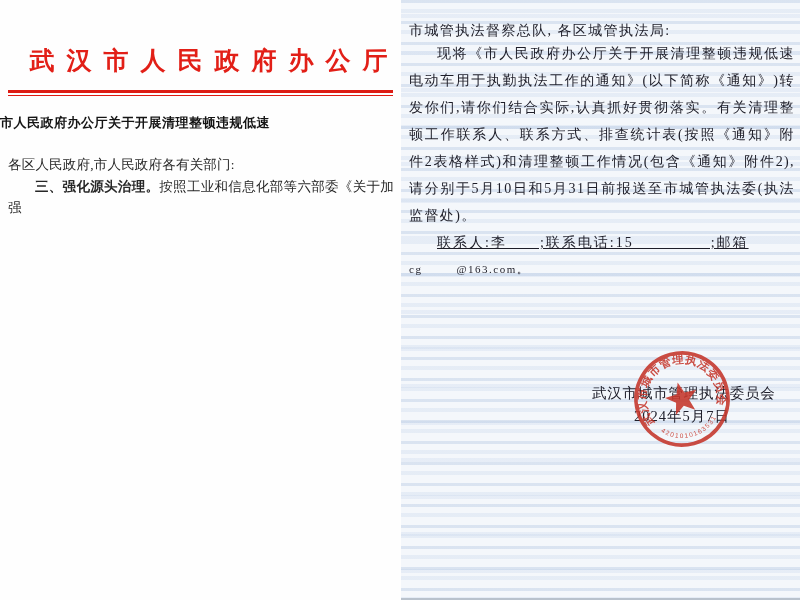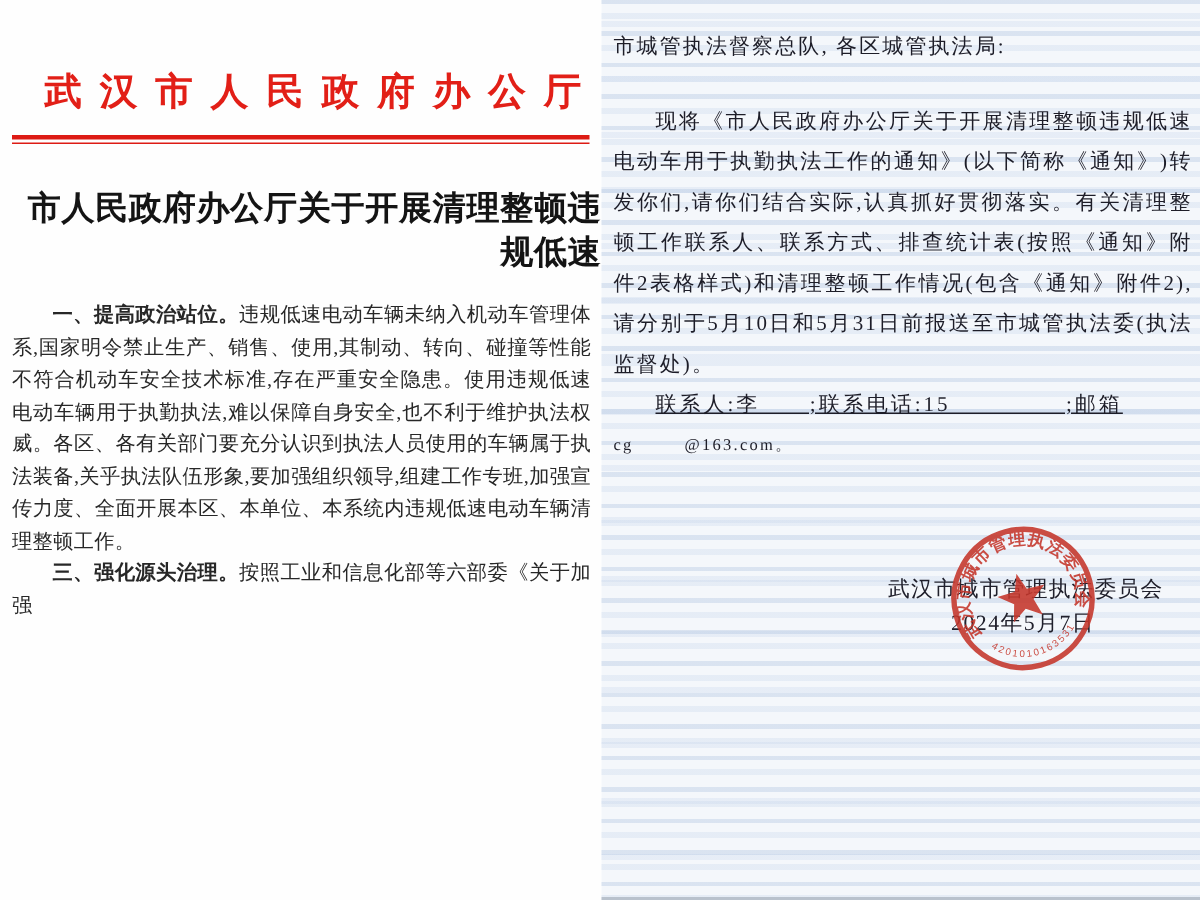--- a/index.html
+++ b/index.html
@@ -16,22 +16,22 @@
   .letterhead {
     margin-top: 44px; text-align: center;
     font-size: 25px; font-weight: bold; color: #e21f17;
     letter-spacing: 12px; padding-left: 28px; white-space: nowrap;
   }
   .red-rule {
     margin: 13px 8px 0 8px; height: 6px;
     border-top: 3px solid #dd1b14; border-bottom: 1.5px solid #dd1b14;
   }
   .doc-title-l {
-    margin-top: 28px; text-align: right;
-    font-size: 22px; font-weight: bold; color: #141414; line-height: 29px;
+    margin-top: 12px; text-align: left;
+    font-size: 13px; font-weight: bold; color: #141414; line-height: 29px;
     letter-spacing: 0.5px;
   }
   .body-l {
     margin: 17px 7px 0 8px; font-size: 13.5px; line-height: 21.5px;
     color: #272727; text-align: justify; letter-spacing: 0.2px;
   }
   .body-l p.indent { text-indent: 2em; }
   .body-l b { font-weight: bold; }
 
   
@@ -53,21 +53,21 @@
   .doc-title-r {
     margin-top: 40px; text-align: center;
     font-size: 18px; font-weight: bold; color: #13131f; line-height: 23px;
     letter-spacing: 0.5px;
   }
   .salutation-r {
     margin: 22px 6px 0 8px; font-size: 14px; color: #1d1d28;
     letter-spacing: 1.4px;
   }
   .body-r {
-    margin: 28px 5px 0 8px; font-size: 14px; line-height: 27px;
+    margin: 0 5px 0 8px; font-size: 14px; line-height: 27px;
     color: #1d1d28; text-align: justify; letter-spacing: 1.4px;
     text-indent: 2em;
   }
   .contact-r {
     margin: 0 5px 0 8px; font-size: 14px; line-height: 27px;
     color: #1d1d28; letter-spacing: 2px; white-space: pre-wrap;
     text-indent: 2em;
     text-decoration: underline;
   }
   .contact-email-r {
@@ -91,21 +91,21 @@
 
 <div class="scan">
 
   <div class="page-left">
     <div class="letterhead">武汉市人民政府办公厅</div>
     <div class="red-rule"></div>
     <div class="doc-title-l">
       <div>市人民政府办公厅关于开展清理整顿违规低速</div>
     </div>
     <div class="body-l">
-      <p class="indent"><b>一、提高政治站位。</b><span>违规低速电动车辆未纳入机动车管理体系,国家明令禁止生产、销售、使用,其制动、转向、碰撞等性能不符合机动车安全技术标准,存在严重安全隐患。使用违规低速电动车辆用于执勤执法,难以保障自身安全,也不利于维护执法权威。各区、各有关部门要充分认识到执法人员使用的车辆属于执法装备,关乎执法队伍形象,要加强组织领导,组建工作专班,加强宣传力度、全面开展本区、本单位、本系统内违规低速电动车辆清理整顿工作。</span></p>
+      <p>各区人民政府,市人民政府各有关部门:</p>
       <p class="indent"><b>三、强化源头治理。</b><span>按照工业和信息化部等六部委《关于加强</span></p>
     </div>
   </div>
 
   <div class="page-right">
     <div class="salutation-r">市城管执法督察总队, 各区城管执法局:</div>
     <div class="body-r">现将《市人民政府办公厅关于开展清理整顿违规低速电动车用于执勤执法工作的通知》(以下简称《通知》)转发你们,请你们结合实际,认真抓好贯彻落实。有关清理整顿工作联系人、联系方式、排查统计表(按照《通知》附件2表格样式)和清理整顿工作情况(包含《通知》附件2),请分别于5月10日和5月31日前报送至市城管执法委(执法监督处)。</div>
     <div class="contact-r">联系人:李      ;联系电话:15              ;邮箱</div>
     <div class="contact-email-r">cg        @163.com。</div>
 

